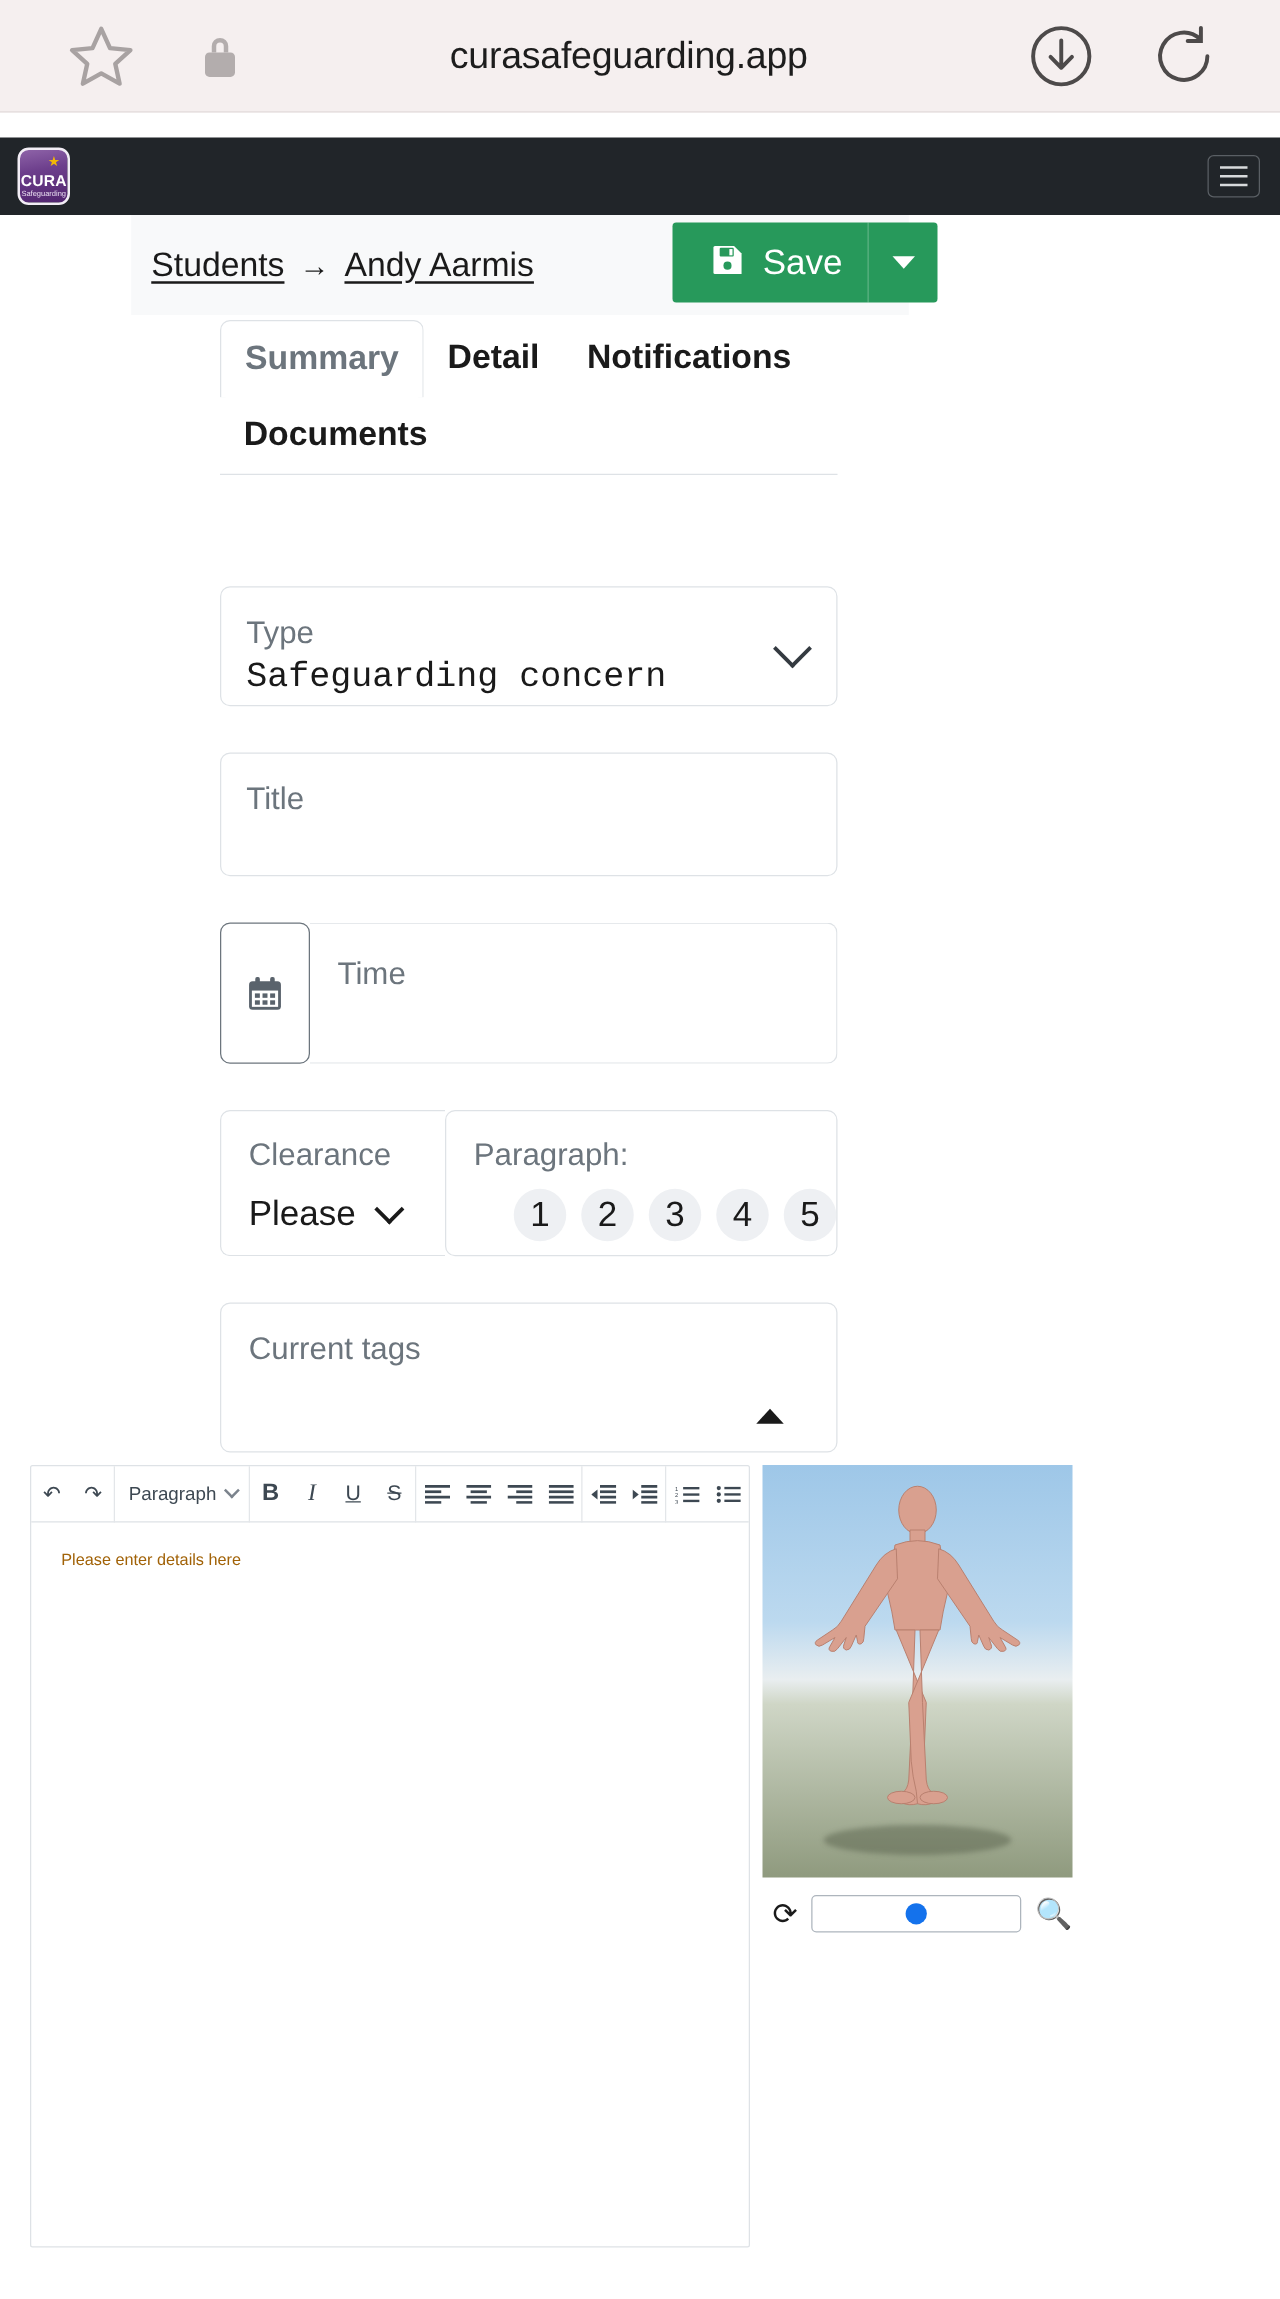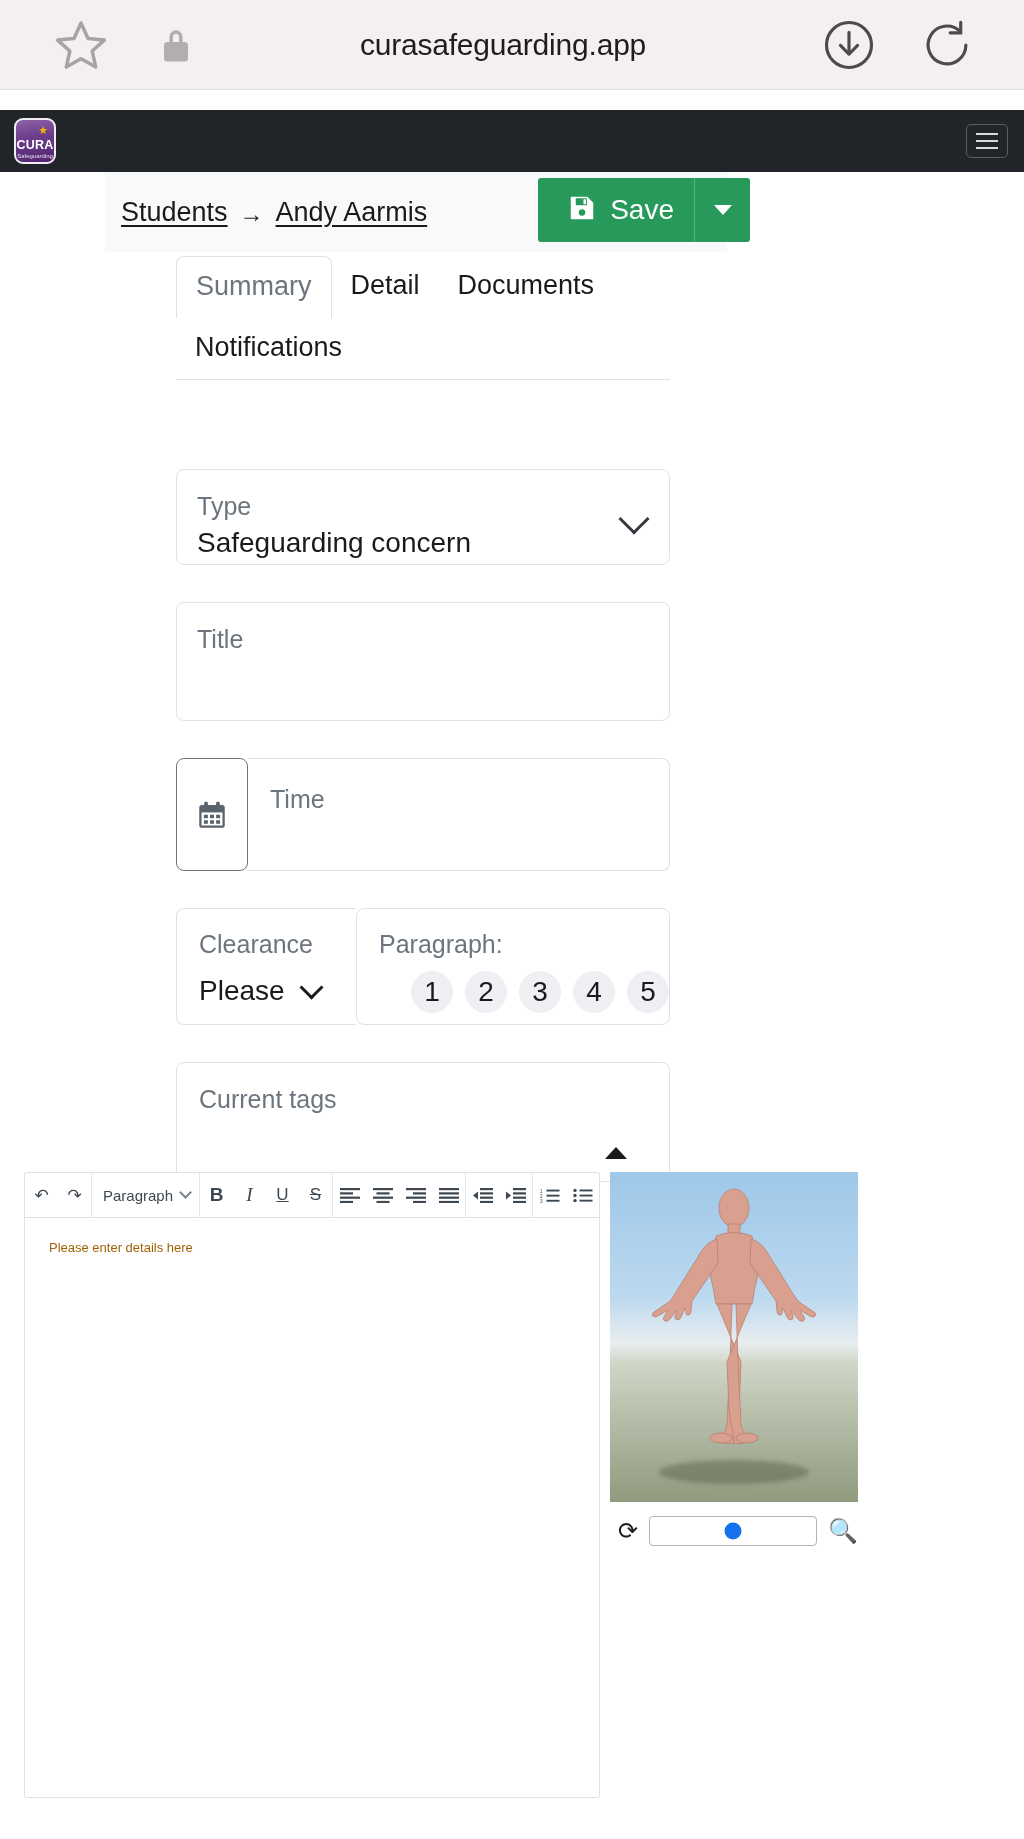--- a/index.html
+++ b/index.html
@@ -78,47 +78,47 @@
   }
   .save-caret .tri {
     width:0;height:0;border-left:9px solid transparent;border-right:9px solid transparent;
     border-top:10px solid #fff;
   }
 
   
   .tabs {
     position:absolute; left:176px; top:256px; width:494px;
     display:flex; flex-wrap:wrap; align-items:flex-start;
-    border-bottom:1px solid #dee2e6; padding-bottom:0;
+    border-bottom:1px solid #dee2e6; padding-bottom:0;font-weight:bold;
   }
   .tab {
     font-size:27px; color:#1a1a1a; padding:16px 19px 18px 19px; line-height:1;
   }
   .tab.active {
     color:#6c757d; border:1px solid #dee2e6; border-bottom:none;
     border-radius:8px 8px 0 0; background:#fff;
   }
 
   
   .form { position:absolute; left:176px; top:469px; width:494px; }
   .fld {
     border:1px solid #dee2e6; border-radius:8px; background:#fff; position:relative;
   }
   .fld-label { font-size:25px; color:#6c757d; }
   .fld-value { font-size:28px; color:#1a1a1a; }
 
   .type-fld { height:96px; padding:22px 20px 0 20px; }
-  .type-fld .fld-value { margin-top:6px; }
+  .type-fld .fld-value { margin-top:6px;font-family:Liberation Mono, monospace; }
   .chev {
     position:absolute; right:24px; top:38px; width:22px; height:22px;
     border-right:3px solid #343a40; border-bottom:3px solid #343a40;
     transform:rotate(45deg);
   }
 
-  .title-fld { margin-top:37px; height:119px; padding:22px 20px 0 20px; }
+  .title-fld { margin-top:37px; height:99px; padding:22px 20px 0 20px; }
 
   .date-row { margin-top:37px; display:flex; height:113px; }
   .chrono {
     flex:1; border:1px solid #dee2e6; border-radius:8px 0 0 8px;
     border-right:none; padding:26px 20px 0 22px;
   }
   .cal-btn {
     width:72px; border:1px solid #6c757d; background:#fff;
     border-radius:8px; display:flex; align-items:center; justify-content:center;
     position:relative; z-index:2;
@@ -278,22 +278,22 @@
         <div class="save-caret">
           <span class="tri"></span>
         </div>
       </div>
     </div>
   </div>
 
   <div class="tabs">
     <div class="tab active">Summary</div>
     <div class="tab">Detail</div>
+    <div class="tab">Notifications</div>
     <div class="tab">Documents</div>
-    <div class="tab">Notifications</div>
   </div>
 
   <div class="form">
 
     <div class="fld type-fld">
       <div class="fld-label">Type</div>
       <div class="fld-value">Safeguarding concern</div>
       <span class="chev"></span>
     </div>
 

